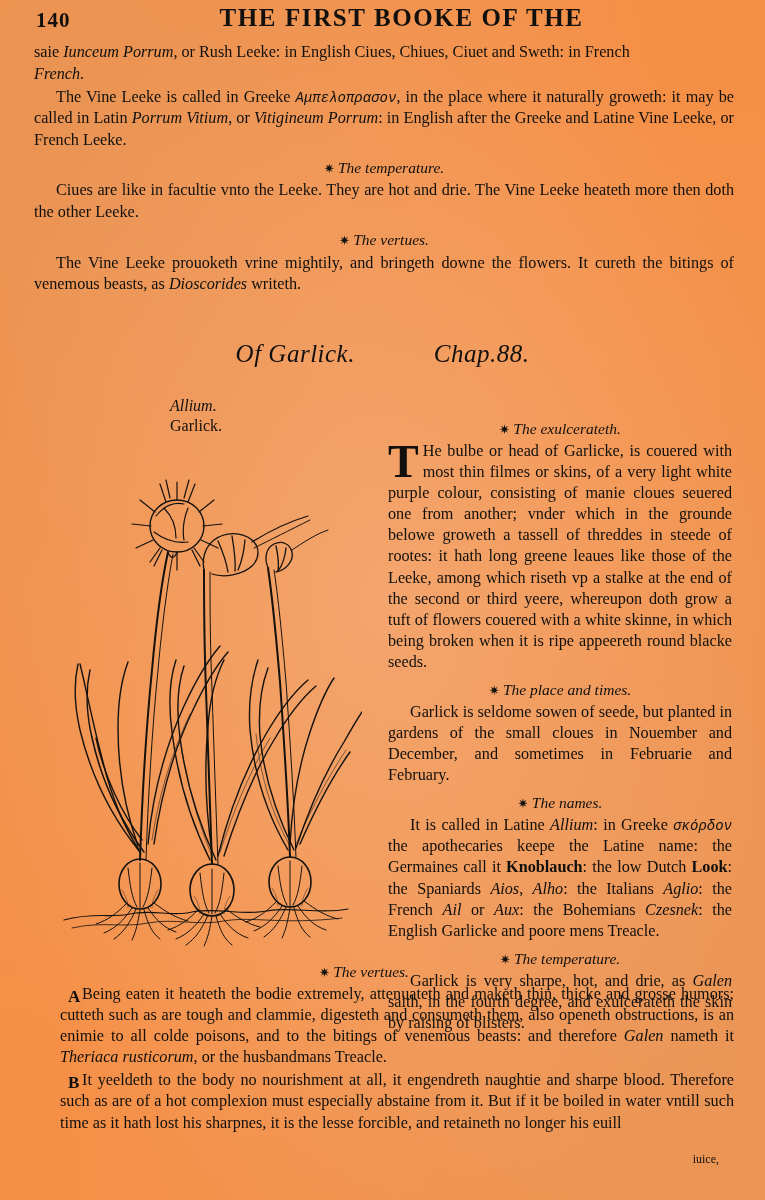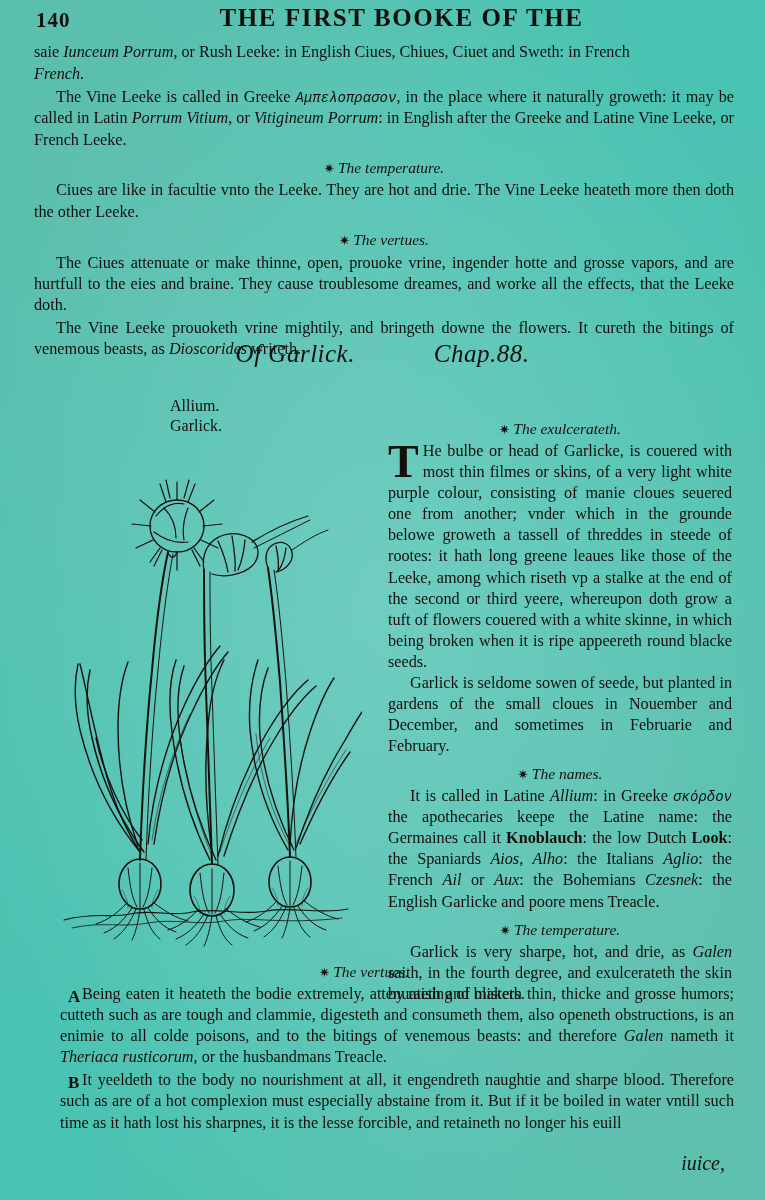--- a/index.html
+++ b/index.html
@@ -4,21 +4,21 @@
 <style>
   html, body {
     margin: 0;
     padding: 0;
     background: #ffffff;
   }
   #page {
     position: relative;
     width: 765px;
     height: 1200px;
-    background: #14b8a6;
+    background: #f97316;
     overflow: hidden;
     font-family: "Liberation Serif", serif;
     color: #12100d;
   }
   
   #page::before {
     content: "";
     position: absolute;
     inset: 0;
     background:
@@ -97,21 +97,21 @@
   }
 
   
   .plant-caption {
     position: absolute;
     left: 170px;
     top: 396px;
     font-size: 16px;
     line-height: 1.22;
   }
-  .plant-caption .latin { }
+  .plant-caption .latin { font-style: italic; }
 
   
   .woodcut {
     position: absolute;
     left: 52px;
     top: 420px;
     width: 310px;
     height: 540px;
   }
 
@@ -154,24 +154,23 @@
     position: absolute;
     left: 34px;
     font-weight: bold;
     font-size: 17px;
   }
   .para-body {
     margin-left: 26px !important;
   }
   .catchword {
     position: absolute;
-    right: 40px;
+    right: 46px;
     top: 1152px;
-    font-style: italic;
-    font-size: 20px;
+    font-size: 12px;
   }
 </style>
 </head>
 <body>
 
 <div id="page">
   <div class="content">
 
     <div class="folio">140</div>
     <div class="running-title">THE FIRST BOOKE OF THE</div>
@@ -182,21 +181,20 @@
       <p class="indent">The Vine Leeke is called in Greeke <span class="gk">Αμπελοπρασον</span>, in the place where it naturally groweth: it may be called in Latin <i>Porrum Vitium</i>, or <i>Vitigineum Porrum</i>: in English after the Greeke and Latine Vine Leeke, or French Leeke.</p>
 
       <div class="sechead">
         <span class="star">✷&nbsp;</span><span>The temperature.</span>
       </div>
       <p class="indent">Ciues are like in facultie vnto the Leeke. They are hot and drie. The Vine Leeke heateth more then doth the other Leeke.</p>
 
       <div class="sechead">
         <span class="star">✷&nbsp;</span><span>The vertues.</span>
       </div>
-      <p class="indent">The Ciues attenuate or make thinne, open, prouoke vrine, ingender hotte and grosse vapors, and are hurtfull to the eies and braine. They cause troublesome dreames, and worke all the effects, that the Leeke doth.</p>
       <p class="indent">The Vine Leeke prouoketh vrine mightily, and bringeth downe the flowers. It cureth the bitings of venemous beasts, as <i>Dioscorides</i> writeth.</p>
     </div>
 
     <div class="chapter-title">
       <span>Of Garlick.</span>
       <span class="chapno">Chap.88.</span>
     </div>
 
     <div class="plant-caption">
       <div class="latin">Allium.</div>
@@ -353,20 +351,23 @@
     </div>
 
     <div class="right-col">
       <div class="sechead center-line">
         <span class="star">✷&nbsp;</span><span>The exulcerateth.</span>
       </div>
       <p class="dropcap-para">
         <span class="dropcap">T</span><span>He bulbe or head of Garlicke, is couered with most thin filmes or skins, of a very light white purple colour, consisting of manie cloues seuered one from another; vnder which in the grounde belowe groweth a tassell of threddes in steede of rootes: it hath long greene leaues like those of the Leeke, among which riseth vp a stalke at the end of the second or third yeere, whereupon doth grow a tuft of flowers couered with a white skinne, in which being broken when it is ripe appeereth round blacke seeds.</span>
       </p>
 
+      <div class="sechead center-line">
+        <span class="star">✷&nbsp;</span><span>The place and times.</span>
+      </div>
       <p class="indent">Garlick is seldome sowen of seede, but planted in gardens of the small cloues in Nouember and December, and sometimes in Februarie and February.</p>
 
       <div class="sechead center-line">
         <span class="star">✷&nbsp;</span><span>The names.</span>
       </div>
       <p class="indent">It is called in Latine <i>Allium</i>: in Greeke <span class="gk">σκόρδον</span> the apothecaries keepe the Latine name: the Germaines call it <b>Knoblauch</b>: the low Dutch <b>Look</b>: the Spaniards <i>Aios</i>, <i>Alho</i>: the Italians <i>Aglio</i>: the French <i>Ail</i> or <i>Aux</i>: the Bohemians <i>Czesnek</i>: the English Garlicke and poore mens Treacle.</p>
 
       <div class="sechead center-line">
         <span class="star">✷&nbsp;</span><span>The temperature.</span>
       </div>

